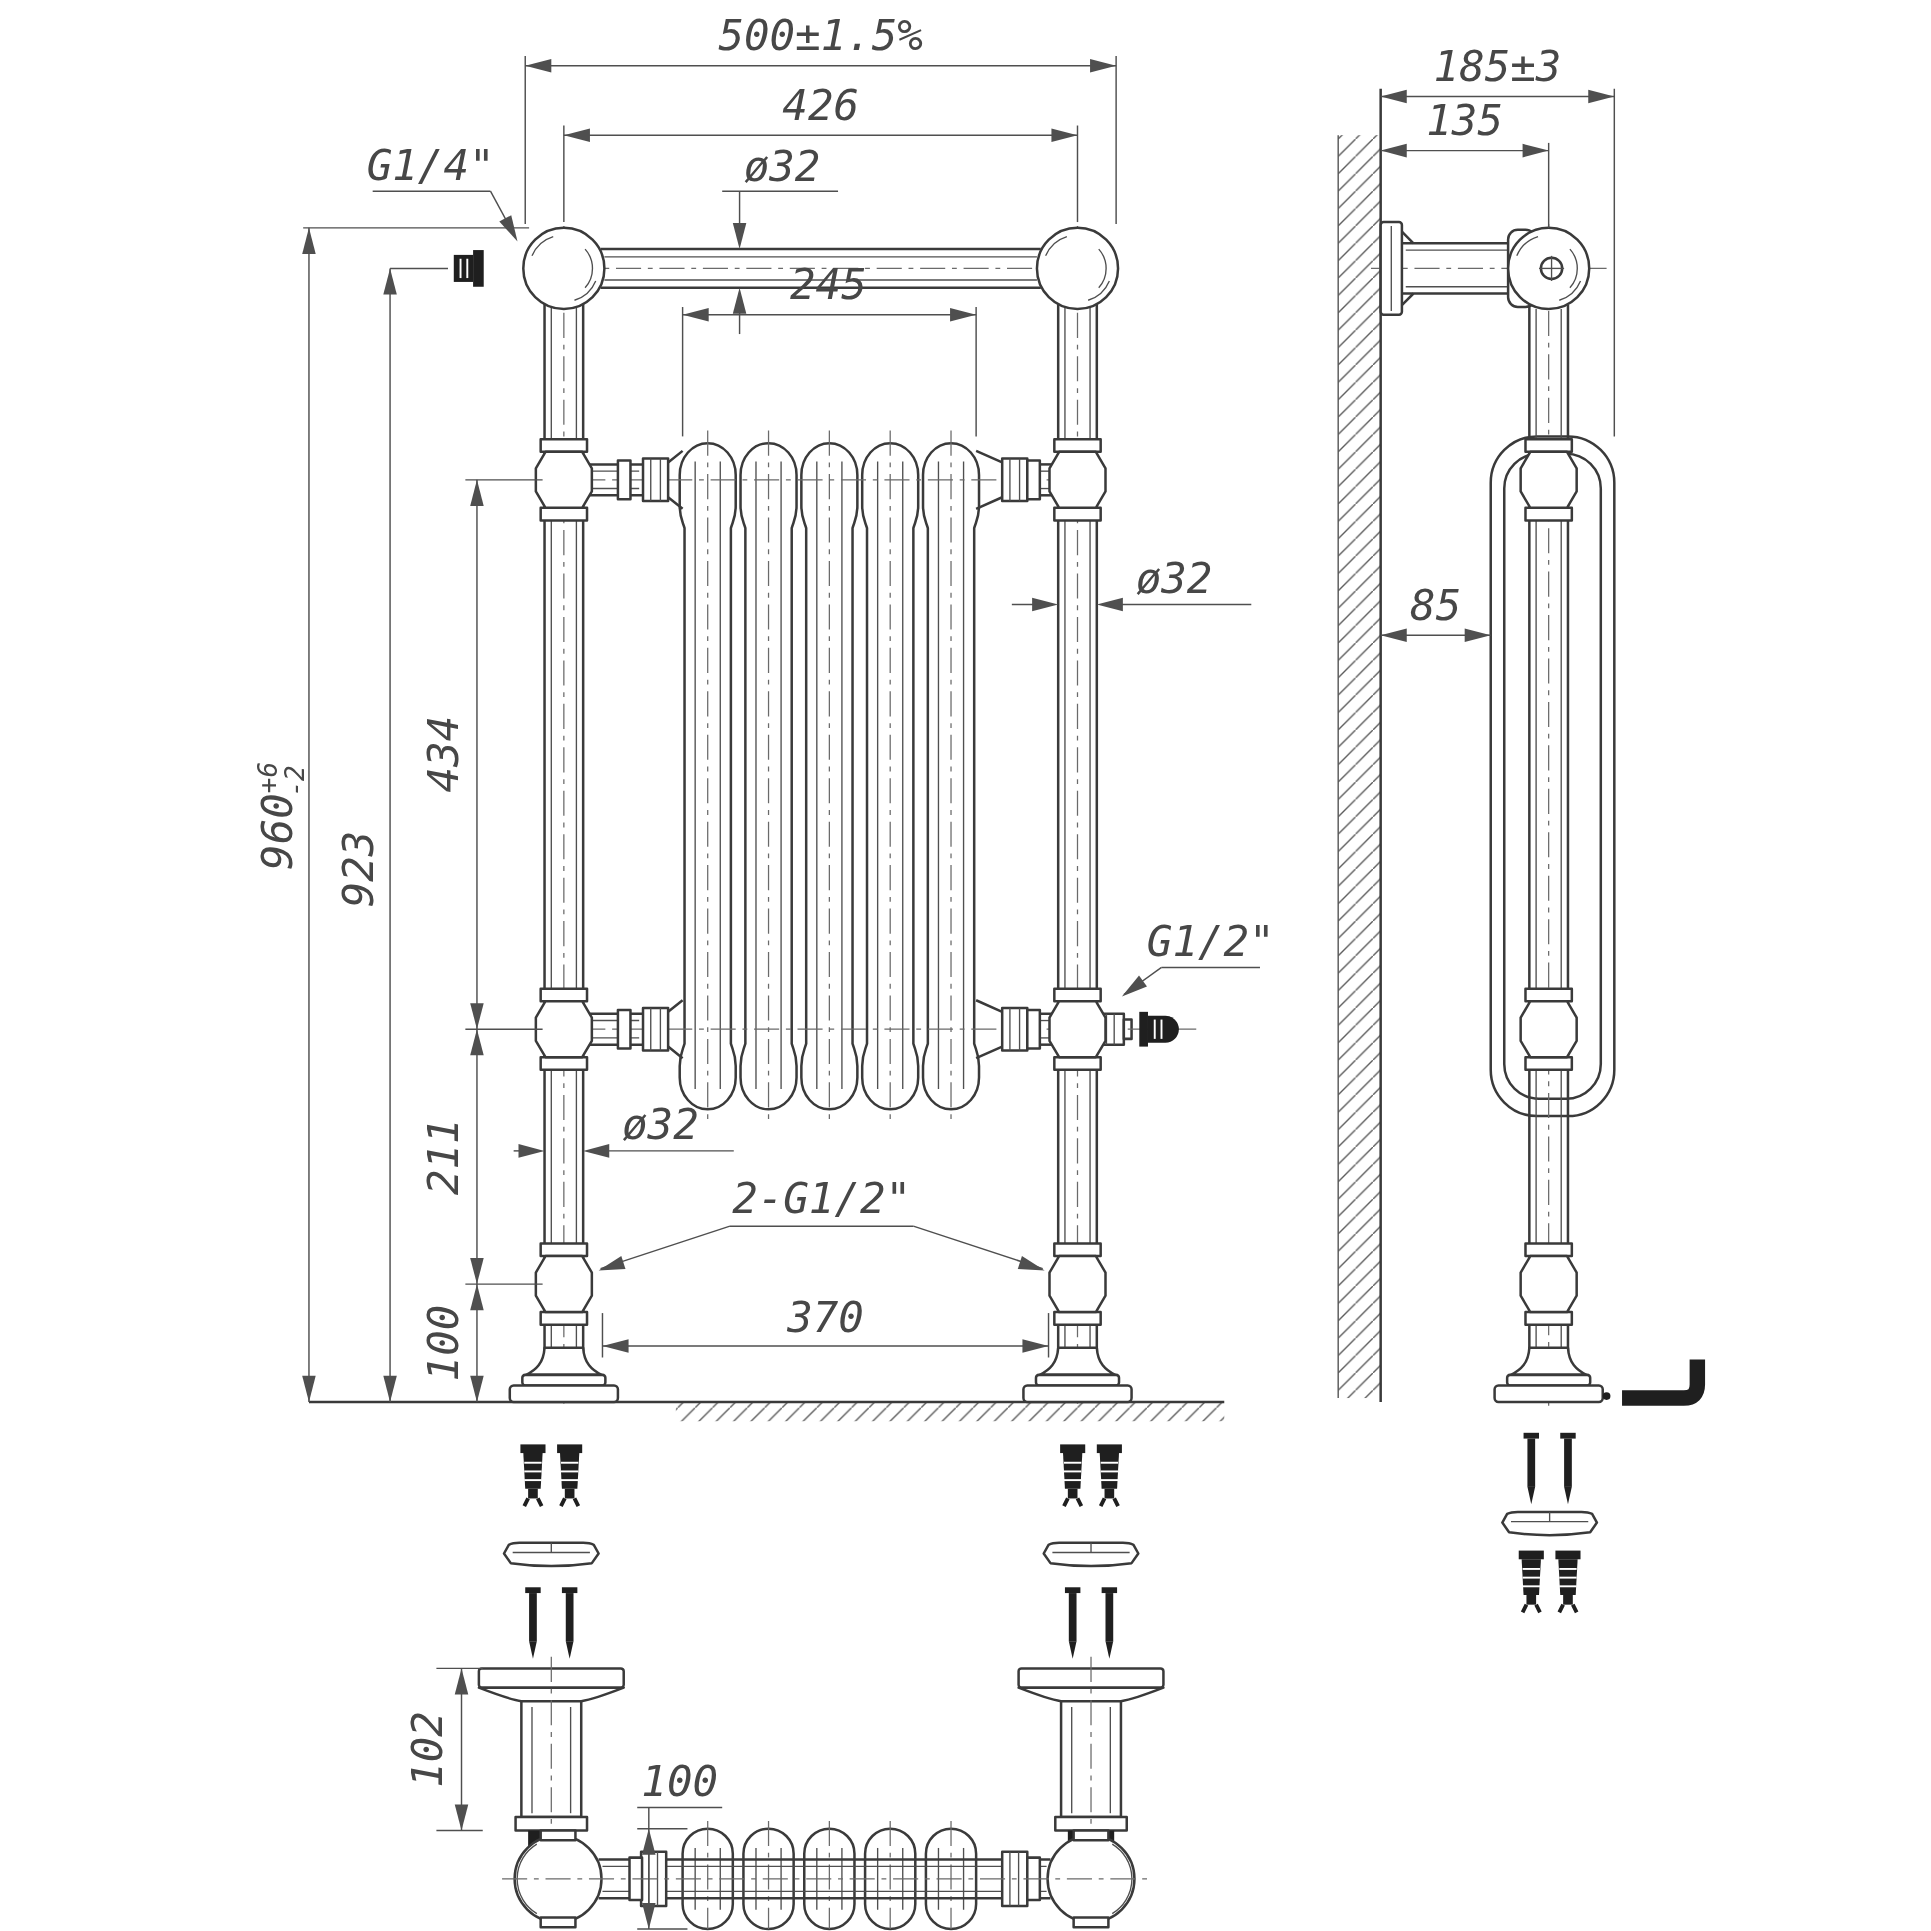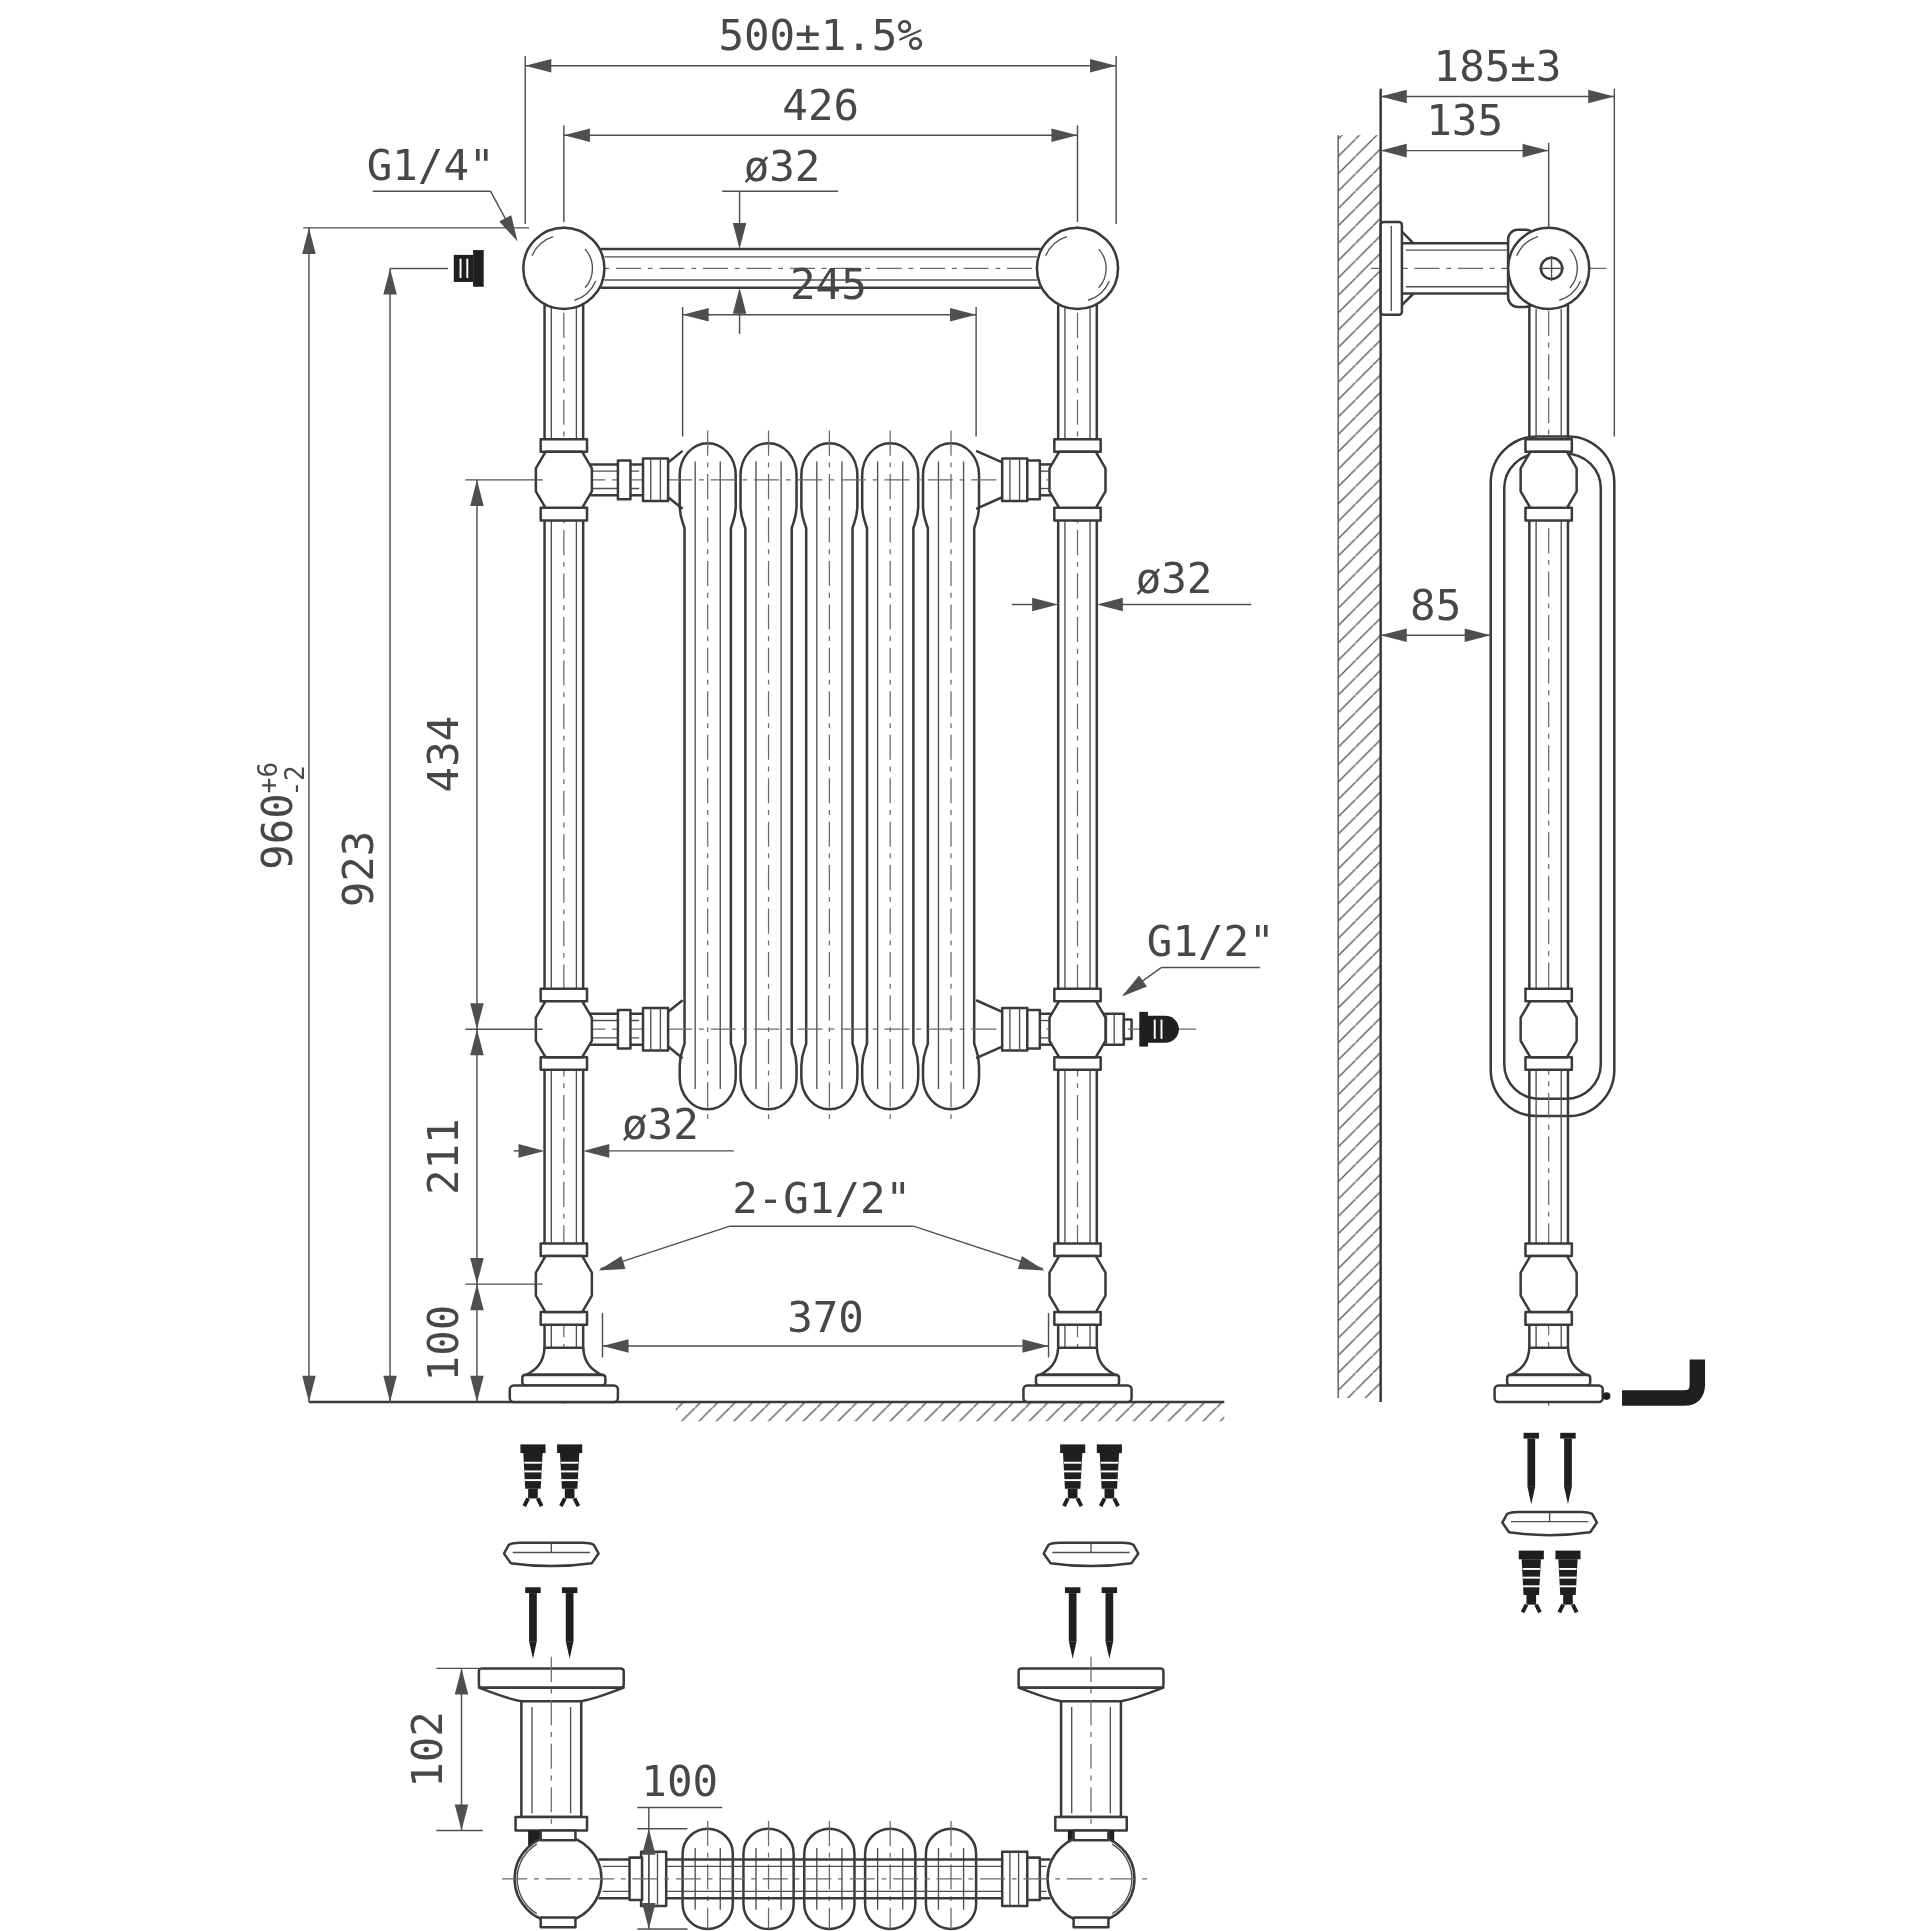--- a/index.html
+++ b/index.html
@@ -1,19 +1,19 @@
 <!DOCTYPE html>
 <html style="--line: #3a3a3a; --thin: #4f4f4f; --text: #474747; --dark: #1f1f1f; --background: #ffffff;"><head>
 <meta charset="utf-8">
 <style>
   :root{
     --line:#3a3a3a; --thin:#4f4f4f; --text:#474747; --dark:#1f1f1f; --background:#ffffff;
   }
   html,body{margin:0;padding:0;background:var(--background);}
-  .canvas{width:1931px;height:1931px;background:var(--background);position:relative;}
+  .canvas{width:1931px;height:1931px;background:var(--background);position:relative;font-style:italic;}
   svg{display:block;}
   .ol{stroke:var(--line);stroke-width:2.6;fill:none;stroke-linecap:butt;stroke-linejoin:round;}
   .wf{stroke:var(--line);stroke-width:2.6;fill:#ffffff;stroke-linejoin:round;}
   .tl{stroke:var(--thin);stroke-width:1.4;fill:none;}
   .dl{stroke:var(--thin);stroke-width:1.5;fill:none;}
   .cl{stroke:#6a6a6a;stroke-width:1.3;fill:none;stroke-dasharray:26 7 5 7;}
   .df{fill:var(--dark);stroke:none;}
   .ds{stroke:var(--dark);fill:none;}
   .ws{stroke:#ffffff;stroke-width:2;fill:none;}
   .arr{fill:var(--thin);stroke:none;}

